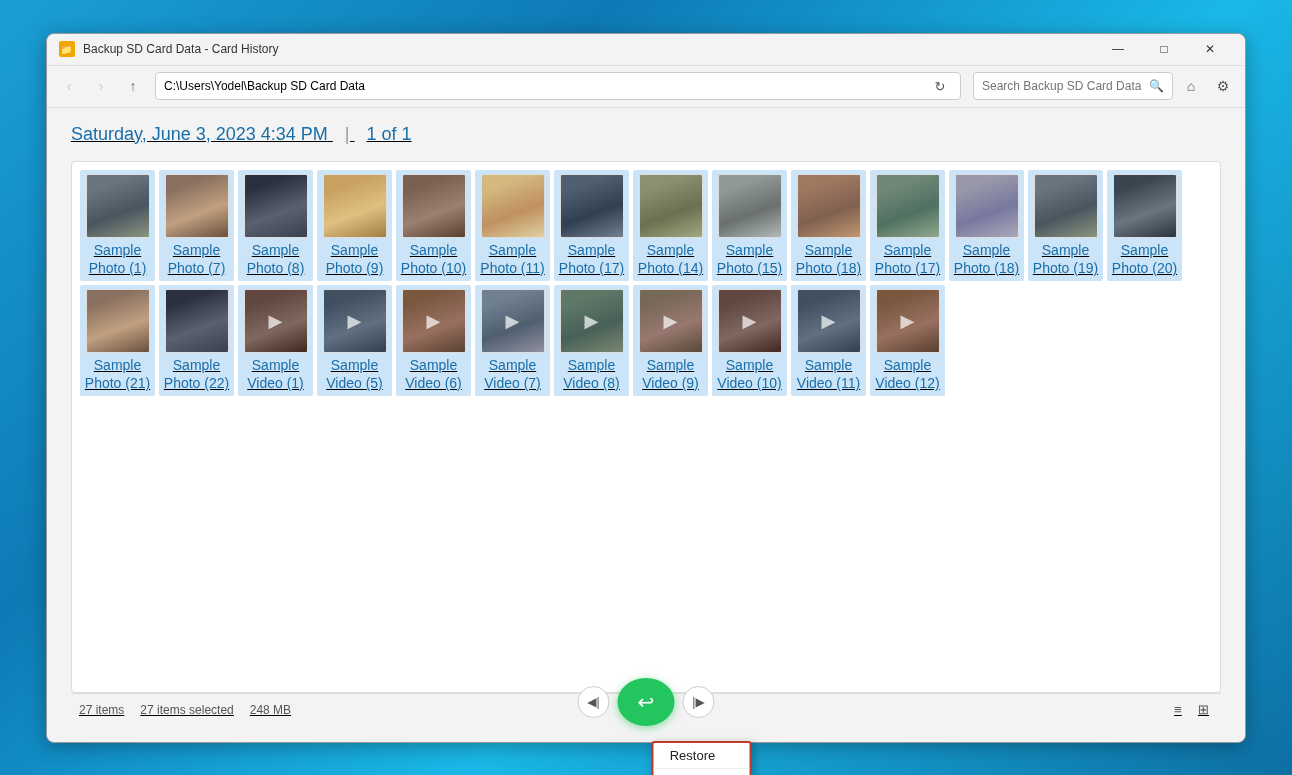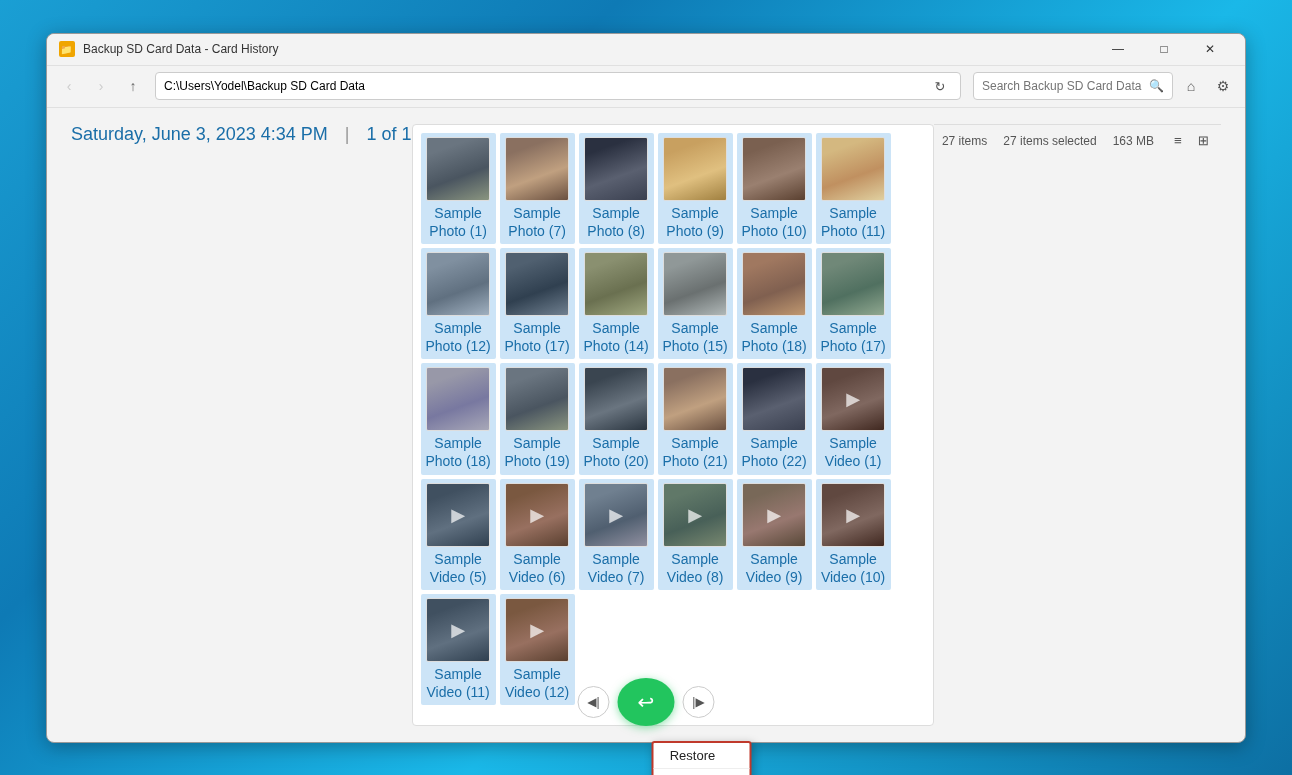--- a/index.html
+++ b/index.html
@@ -148,22 +148,24 @@
       justify-content: center;
       border: none;
       background: transparent;
       color: #555;
       cursor: pointer;
       font-size: 14px;
     }
     .content-area {
       flex: 1;
       display: flex;
+      flex-direction: column;
       padding: 16px 24px;
       overflow: hidden;
+      text-decoration: underline;
     }
     .history-header {
       font-size: 18px;
       color: #1a6ea8;
       margin-bottom: 16px;
       font-weight: 400;
     }
     .history-header .separator {
       color: #999;
       margin: 0 12px;
@@ -397,27 +399,20 @@
 Photo (10)</div>
           </div>
           <div class="file-item selected">
             <div class="file-thumbnail thumb-photo-7">
               <div class="thumb-inner" style="width: 100%; height: 100%; opacity: 0.85;"></div>
             </div>
             <div class="file-label">Sample
 Photo (11)</div>
           </div>
           <div class="file-item selected">
-            <div class="file-thumbnail thumb-photo-8">
-              <div class="thumb-inner" style="width: 100%; height: 100%; opacity: 0.85;"></div>
-            </div>
-            <div class="file-label">Sample
-Photo (12)</div>
-          </div>
-          <div class="file-item selected">
             <div class="file-thumbnail thumb-photo-9">
               <div class="thumb-inner" style="width: 100%; height: 100%; opacity: 0.85;"></div>
             </div>
             <div class="file-label">Sample
 Photo (17)</div>
           </div>
           <div class="file-item selected">
             <div class="file-thumbnail thumb-photo-10">
               <div class="thumb-inner" style="width: 100%; height: 100%; opacity: 0.85;"></div>
             </div>
@@ -551,21 +546,21 @@
             </div>
             <div class="file-label">Sample
 Video (12)</div>
           </div>
         </div>
     </div>
 
     <div class="status-bar">
       <span>27 items</span>
       <span>27 items selected</span>
-      <span>163 MB</span>
+      <span>248 MB</span>
       <div class="status-bar-right">
         <button class="view-btn">≡</button>
         <button class="view-btn">⊞</button>
       </div>
     </div>
   </div>
 
   <div class="bottom-controls">
     <button class="nav-arrow-btn">
       <span>◀|</span>

